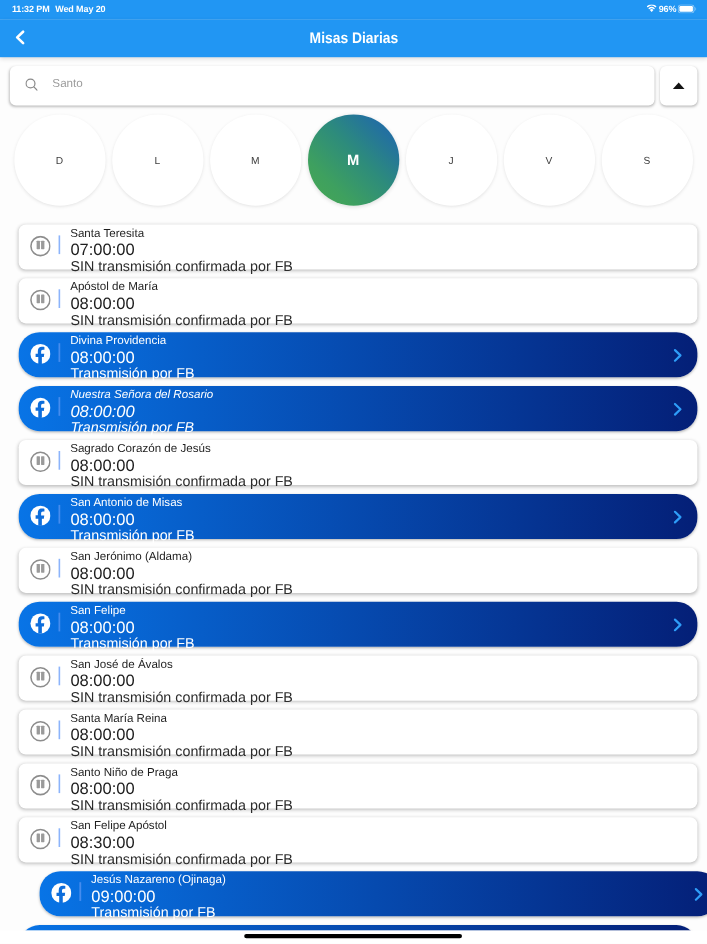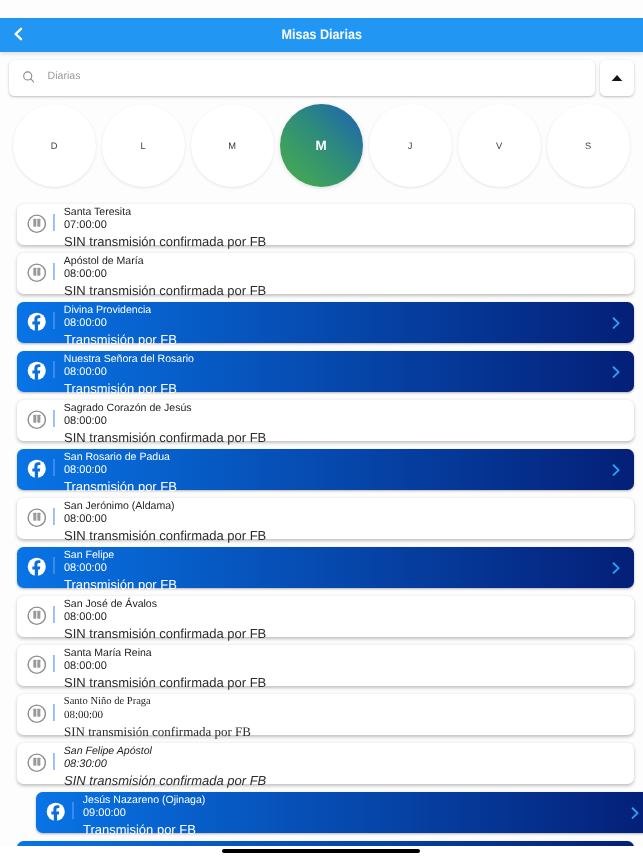--- a/index.html
+++ b/index.html
@@ -72,61 +72,81 @@
   
   .list { position: absolute; top: 0; left: 4px; width: 643px; height: 845.5px; overflow: hidden; }
   .row {
     position: absolute; left: 12.7px; width: 617.5px; height: 41px;
     border-radius: 6.5px; background: #fff;
     box-shadow: 0 1.1px 3.4px rgba(0,0,0,.24);
   }
   .row.fb {
     background: linear-gradient(90deg, rgb(8,116,230) 0%, rgb(4,31,119) 100%);
     box-shadow: 0 1px 2.5px rgba(0,0,0,.30);
+    border-radius: 19px;
   }
   .row-icon { position: absolute; left: 9.9px; top: 10.3px; width: 19.5px; height: 19.5px; line-height:0; }
   .divider { position: absolute; left: 36.0px; top: 9.8px; width: 2.7px; height: 17.6px; background: linear-gradient(90deg, rgba(140,180,251,.45) 0%, rgba(140,180,251,1) 30%, rgba(140,180,251,1) 62%, rgba(140,180,251,.35) 100%); }
   .row.fb .divider { background: linear-gradient(90deg, rgba(90,150,240,.45) 0%, rgba(70,140,238,1) 30%, rgba(70,140,238,1) 62%, rgba(90,150,240,.35) 100%); }
   .r-title { position: absolute; left: 47.1px; top: 2.2px; font-size: 10.55px; color: #1e1e1e; }
-  .r-time  { position: absolute; left: 47.3px; top: 15.3px; font-size: 11px; color: #1e1e1e; }
+  .r-time  { position: absolute; left: 47.3px; top: 15.3px; font-size: 15px; color: #1e1e1e; }
   .r-note  { position: absolute; left: 47.3px; top: 29.8px; font-size: 13px; color: #2c2c2c; }
   .row.fb .r-title, .row.fb .r-time, .row.fb .r-note { color: #fff; }
   .chev { position: absolute; left: 593.9px; top: 13.5px; line-height:0; }
 
   .bottombar { position:absolute; left:0; top:845.5px; width:643px; height:12.5px; background:#ffffff; }
   .home-ind {
     position: absolute; top: 848.8px; left: 222px;
     width: 197.5px; height: 4px; border-radius: 2px; background: #000;
   }
 </style>
 </head>
 <body>
 
 <div class="phone">
 
+  <div class="statusbar">
+    <span class="sb-time">11:32 PM</span>
+    <span class="sb-date">Wed May 20</span>
+    <span class="sb-wifi">
+      <svg width="8.8" height="7.2" viewBox="0 0 22 18">
+          <path d="M11 17.4 L6.9 12.5 a6.3 6.3 0 0 1 8.2 0 Z" fill="#fff"></path>
+          <path d="M1.8 5.0 a13.6 13.6 0 0 1 18.4 0" stroke="#fff" stroke-width="3.3" fill="none" stroke-linecap="round"></path>
+          <path d="M5.5 9.4 a8.4 8.4 0 0 1 11 0" stroke="#fff" stroke-width="3.1" fill="none" stroke-linecap="round"></path>
+        </svg>
+    </span>
+    <span class="sb-pct">96%</span>
+    <span class="sb-batt">
+      <svg width="16.8" height="8.3" viewBox="0 0 34 17">
+          <rect x="0.9" y="0.9" width="29.5" height="15.2" rx="4.6" fill="none" stroke="#fff" stroke-opacity=".48" stroke-width="1.8"></rect>
+          <rect x="3.1" y="3.1" width="25.2" height="10.8" rx="2.4" fill="#fff"></rect>
+          <path d="M32.2 5.7 a3.3 3.3 0 0 1 0 5.6" stroke="#fff" stroke-opacity=".45" stroke-width="1.7" fill="none"></path>
+        </svg>
+    </span>
+  </div>
 
   <div class="navbar">
     <span class="nav-back">
       <svg width="16" height="22" viewBox="0 0 16 22">
           <path d="M11.0 5.8 L5.6 11.0 L11.0 16.2" stroke="#fff" stroke-width="2.4" fill="none" stroke-linecap="round" stroke-linejoin="round"></path>
         </svg>
     </span>
     <span class="nav-title">
         <span>Misas Diarias</span>
       </span>
   </div>
 
   <div class="searchbox"></div>
   <span class="search-icon">
     <svg width="11.6" height="12" viewBox="0 0 13 13">
         <circle cx="5.3" cy="5.3" r="4.55" fill="none" stroke="#8a8a8a" stroke-width="1.25"></circle>
         <path d="M8.7 8.7 L12.2 12.2" stroke="#8a8a8a" stroke-width="1.25" stroke-linecap="round"></path>
       </svg>
   </span>
-  <span class="search-ph">Diarias</span>
+  <span class="search-ph">Santo</span>
   <div class="collapse-btn"></div>
   <span class="caret-wrap">
       <svg width="12" height="8" viewBox="0 0 12 8">
         <path d="M6 1.1 L11.3 6.9 L0.7 6.9 Z" fill="#141414"></path>
       </svg>
   </span>
 
   <div class="days">
       <div class="day" style="left: 12.5px;">
         <span>D</span>
@@ -179,21 +199,21 @@
             <path transform="translate(-0.4,-0.85)" d="M13.55 13.75 l0.45 -3.05 h-2.95 v-2.0 c0 -0.86 0.42 -1.68 1.75 -1.68 h1.32 V4.45 s-1.2 -0.21 -2.35 -0.21 c-2.28 0 -3.8 1.42 -3.8 4.0 v2.36 H5.9 v3.05 h2.5 v6.5 a9.5 9.5 0 0 0 3.35 0.04 v-6.54 z" fill="#0d6ddb"></path>
           </svg></div>
         <div class="divider"></div>
         <div class="r-title">Divina Providencia</div>
         <div class="r-time">08:00:00</div>
         <div class="r-note">Transmisión por FB</div>
         <div class="chev"><svg width="11" height="14" viewBox="0 0 11 14">
             <path d="M2.6 2.3 L7.6 7.1 L2.6 11.9" stroke="#2e9df8" stroke-width="2.0" fill="none" stroke-linecap="round" stroke-linejoin="round"></path>
           </svg></div>
       </div>
-      <div class="row fb" style="top: 351px;">
+      <div class="row fb" style="top: 351px; font-style: italic;">
         <div class="row-icon"><svg width="19.5" height="19.5" viewBox="0 0 20 20">
             <circle cx="10" cy="10" r="9.3" fill="#fff"></circle>
             <path transform="translate(-0.4,-0.85)" d="M13.55 13.75 l0.45 -3.05 h-2.95 v-2.0 c0 -0.86 0.42 -1.68 1.75 -1.68 h1.32 V4.45 s-1.2 -0.21 -2.35 -0.21 c-2.28 0 -3.8 1.42 -3.8 4.0 v2.36 H5.9 v3.05 h2.5 v6.5 a9.5 9.5 0 0 0 3.35 0.04 v-6.54 z" fill="#0d6ddb"></path>
           </svg></div>
         <div class="divider"></div>
         <div class="r-title">Nuestra Señora del Rosario</div>
         <div class="r-time">08:00:00</div>
         <div class="r-note">Transmisión por FB</div>
         <div class="chev"><svg width="11" height="14" viewBox="0 0 11 14">
             <path d="M2.6 2.3 L7.6 7.1 L2.6 11.9" stroke="#2e9df8" stroke-width="2.0" fill="none" stroke-linecap="round" stroke-linejoin="round"></path>
@@ -209,21 +229,21 @@
         <div class="r-title">Sagrado Corazón de Jesús</div>
         <div class="r-time">08:00:00</div>
         <div class="r-note">SIN transmisión confirmada por FB</div>
       </div>
       <div class="row fb" style="top: 449px;">
         <div class="row-icon"><svg width="19.5" height="19.5" viewBox="0 0 20 20">
             <circle cx="10" cy="10" r="9.3" fill="#fff"></circle>
             <path transform="translate(-0.4,-0.85)" d="M13.55 13.75 l0.45 -3.05 h-2.95 v-2.0 c0 -0.86 0.42 -1.68 1.75 -1.68 h1.32 V4.45 s-1.2 -0.21 -2.35 -0.21 c-2.28 0 -3.8 1.42 -3.8 4.0 v2.36 H5.9 v3.05 h2.5 v6.5 a9.5 9.5 0 0 0 3.35 0.04 v-6.54 z" fill="#0d6ddb"></path>
           </svg></div>
         <div class="divider"></div>
-        <div class="r-title">San Rosario de Padua</div>
+        <div class="r-title">San Antonio de Misas</div>
         <div class="r-time">08:00:00</div>
         <div class="r-note">Transmisión por FB</div>
         <div class="chev"><svg width="11" height="14" viewBox="0 0 11 14">
             <path d="M2.6 2.3 L7.6 7.1 L2.6 11.9" stroke="#2e9df8" stroke-width="2.0" fill="none" stroke-linecap="round" stroke-linejoin="round"></path>
           </svg></div>
       </div>
       <div class="row" style="top: 498px;">
         <div class="row-icon"><svg width="19.5" height="19.5" viewBox="0 0 20 20">
             <circle cx="10" cy="10" r="8.85" fill="none" stroke="#8d8d8d" stroke-width="1.45"></circle>
             <rect x="6.46" y="4.9" width="3.1" height="8.1" rx="0.45" fill="#9a9a9a"></rect>
@@ -262,32 +282,32 @@
         <div class="row-icon"><svg width="19.5" height="19.5" viewBox="0 0 20 20">
             <circle cx="10" cy="10" r="8.85" fill="none" stroke="#8d8d8d" stroke-width="1.45"></circle>
             <rect x="6.46" y="4.9" width="3.1" height="8.1" rx="0.45" fill="#9a9a9a"></rect>
             <rect x="10.6" y="4.9" width="3.1" height="8.1" rx="0.45" fill="#9a9a9a"></rect>
           </svg></div>
         <div class="divider"></div>
         <div class="r-title">Santa María Reina</div>
         <div class="r-time">08:00:00</div>
         <div class="r-note">SIN transmisión confirmada por FB</div>
       </div>
-      <div class="row" style="top: 694px; font-family: Liberation Serif, serif;">
+      <div class="row" style="top: 694px;">
         <div class="row-icon"><svg width="19.5" height="19.5" viewBox="0 0 20 20">
             <circle cx="10" cy="10" r="8.85" fill="none" stroke="#8d8d8d" stroke-width="1.45"></circle>
             <rect x="6.46" y="4.9" width="3.1" height="8.1" rx="0.45" fill="#9a9a9a"></rect>
             <rect x="10.6" y="4.9" width="3.1" height="8.1" rx="0.45" fill="#9a9a9a"></rect>
           </svg></div>
         <div class="divider"></div>
         <div class="r-title">Santo Niño de Praga</div>
         <div class="r-time">08:00:00</div>
         <div class="r-note">SIN transmisión confirmada por FB</div>
       </div>
-      <div class="row" style="top: 743px; font-style: italic;">
+      <div class="row" style="top: 743px;">
         <div class="row-icon"><svg width="19.5" height="19.5" viewBox="0 0 20 20">
             <circle cx="10" cy="10" r="8.85" fill="none" stroke="#8d8d8d" stroke-width="1.45"></circle>
             <rect x="6.46" y="4.9" width="3.1" height="8.1" rx="0.45" fill="#9a9a9a"></rect>
             <rect x="10.6" y="4.9" width="3.1" height="8.1" rx="0.45" fill="#9a9a9a"></rect>
           </svg></div>
         <div class="divider"></div>
         <div class="r-title">San Felipe Apóstol</div>
         <div class="r-time">08:30:00</div>
         <div class="r-note">SIN transmisión confirmada por FB</div>
       </div>

